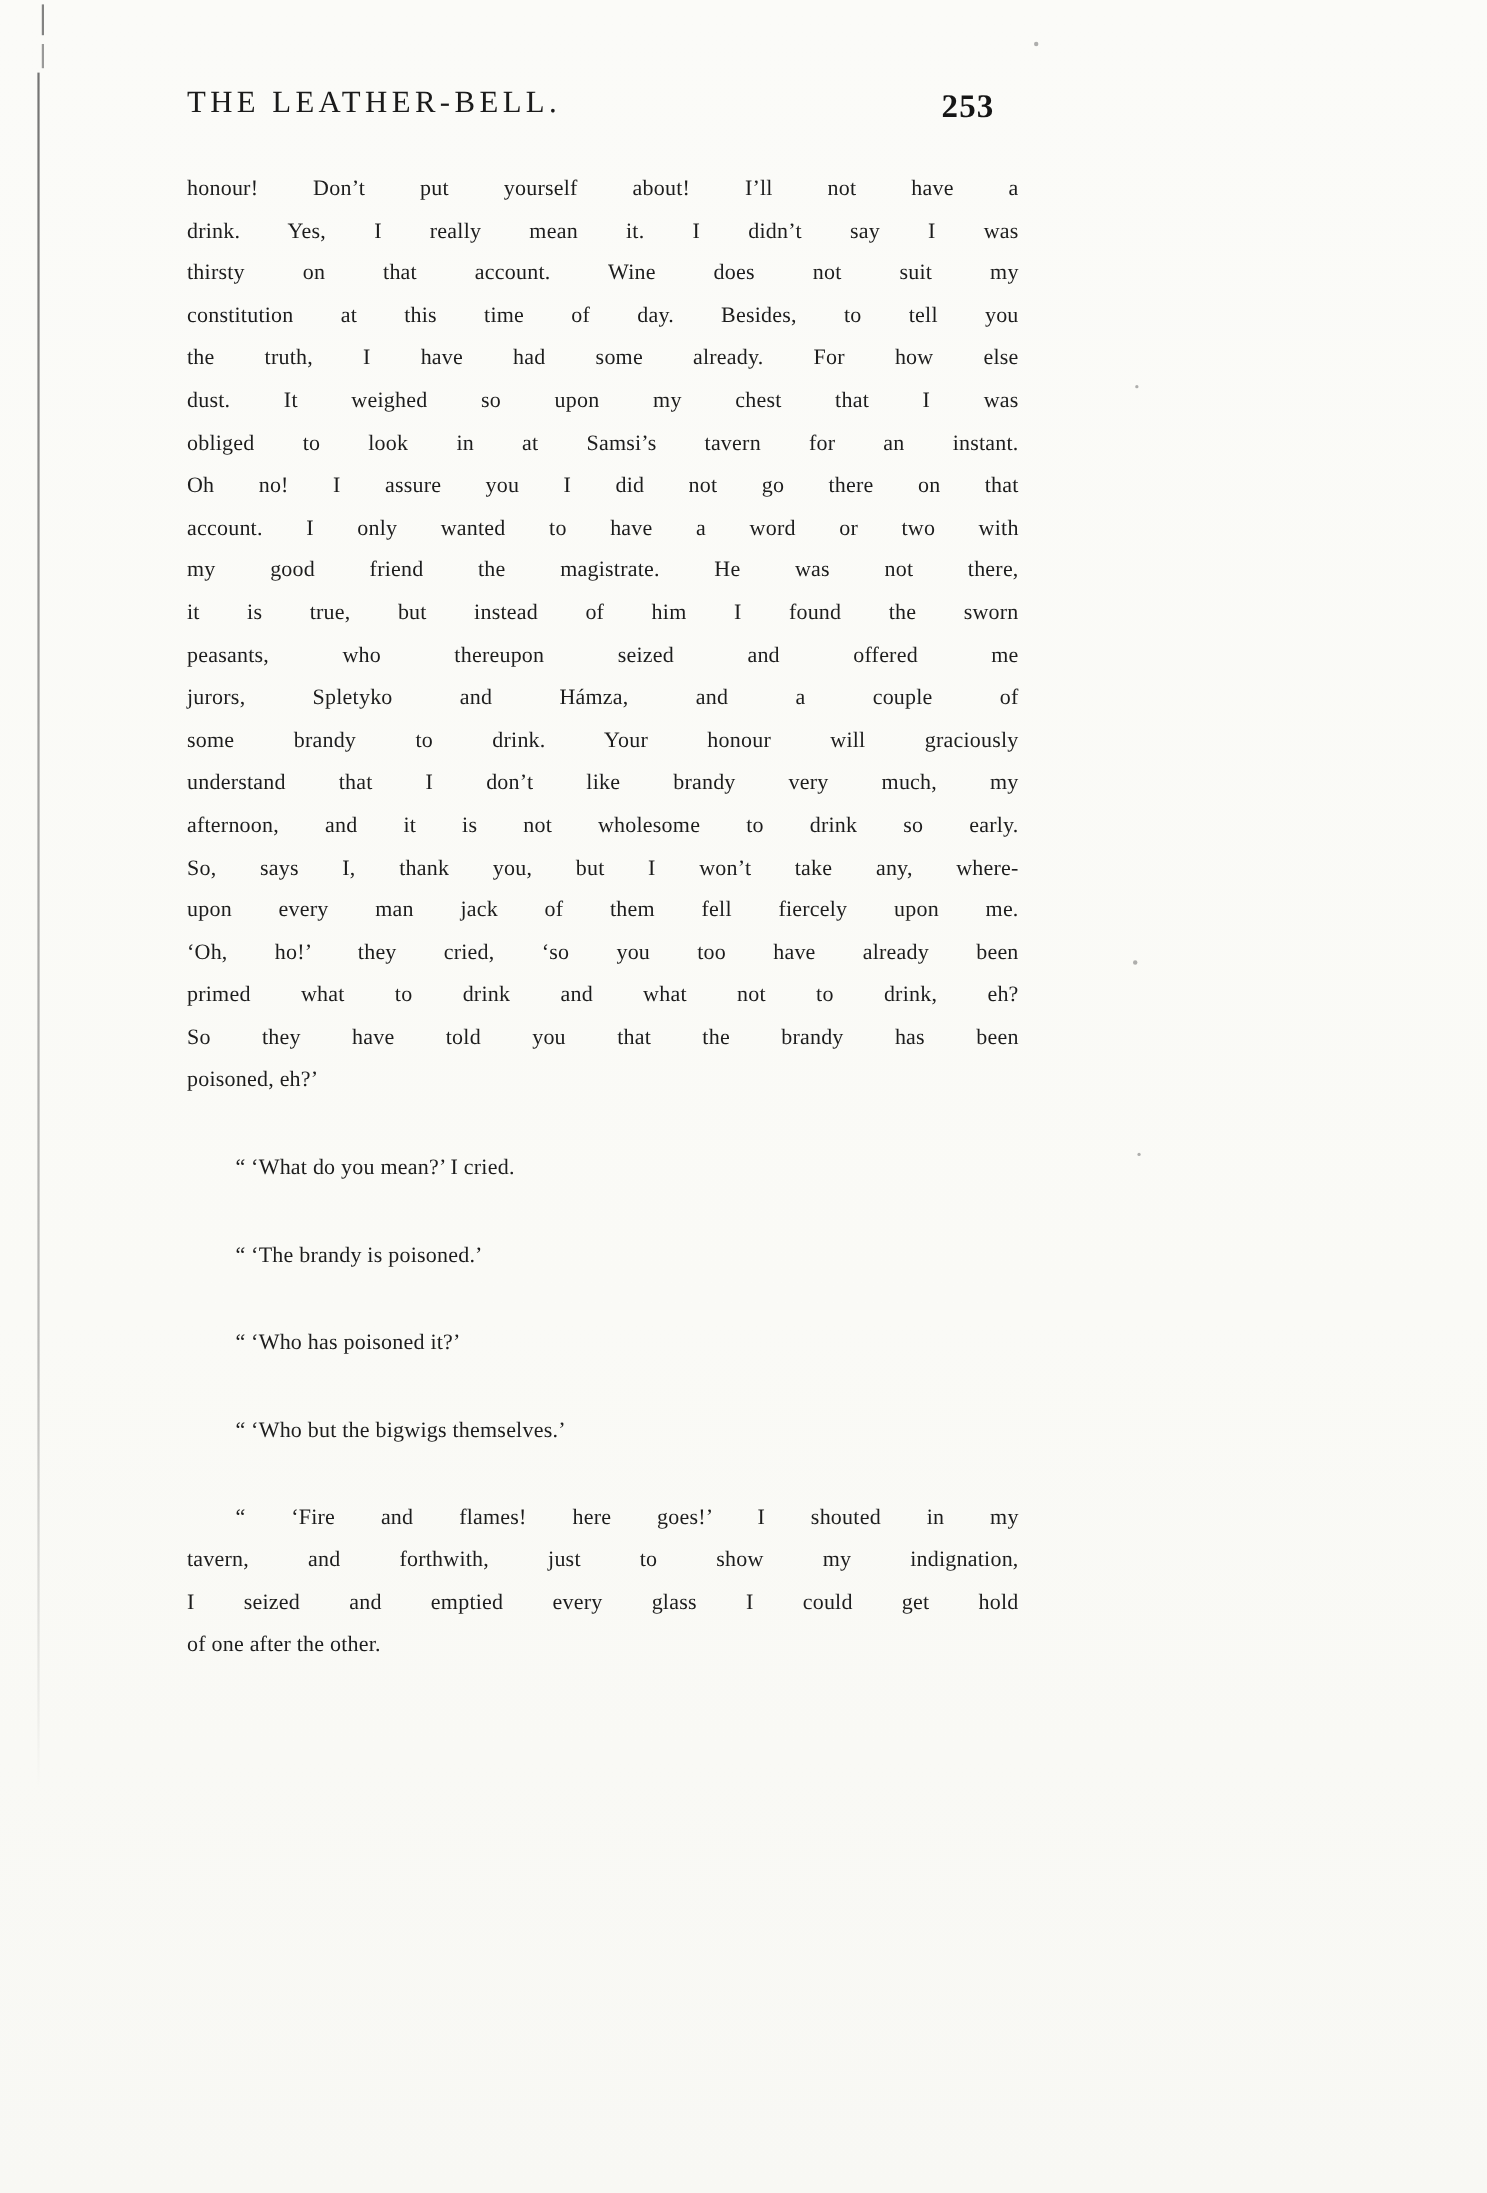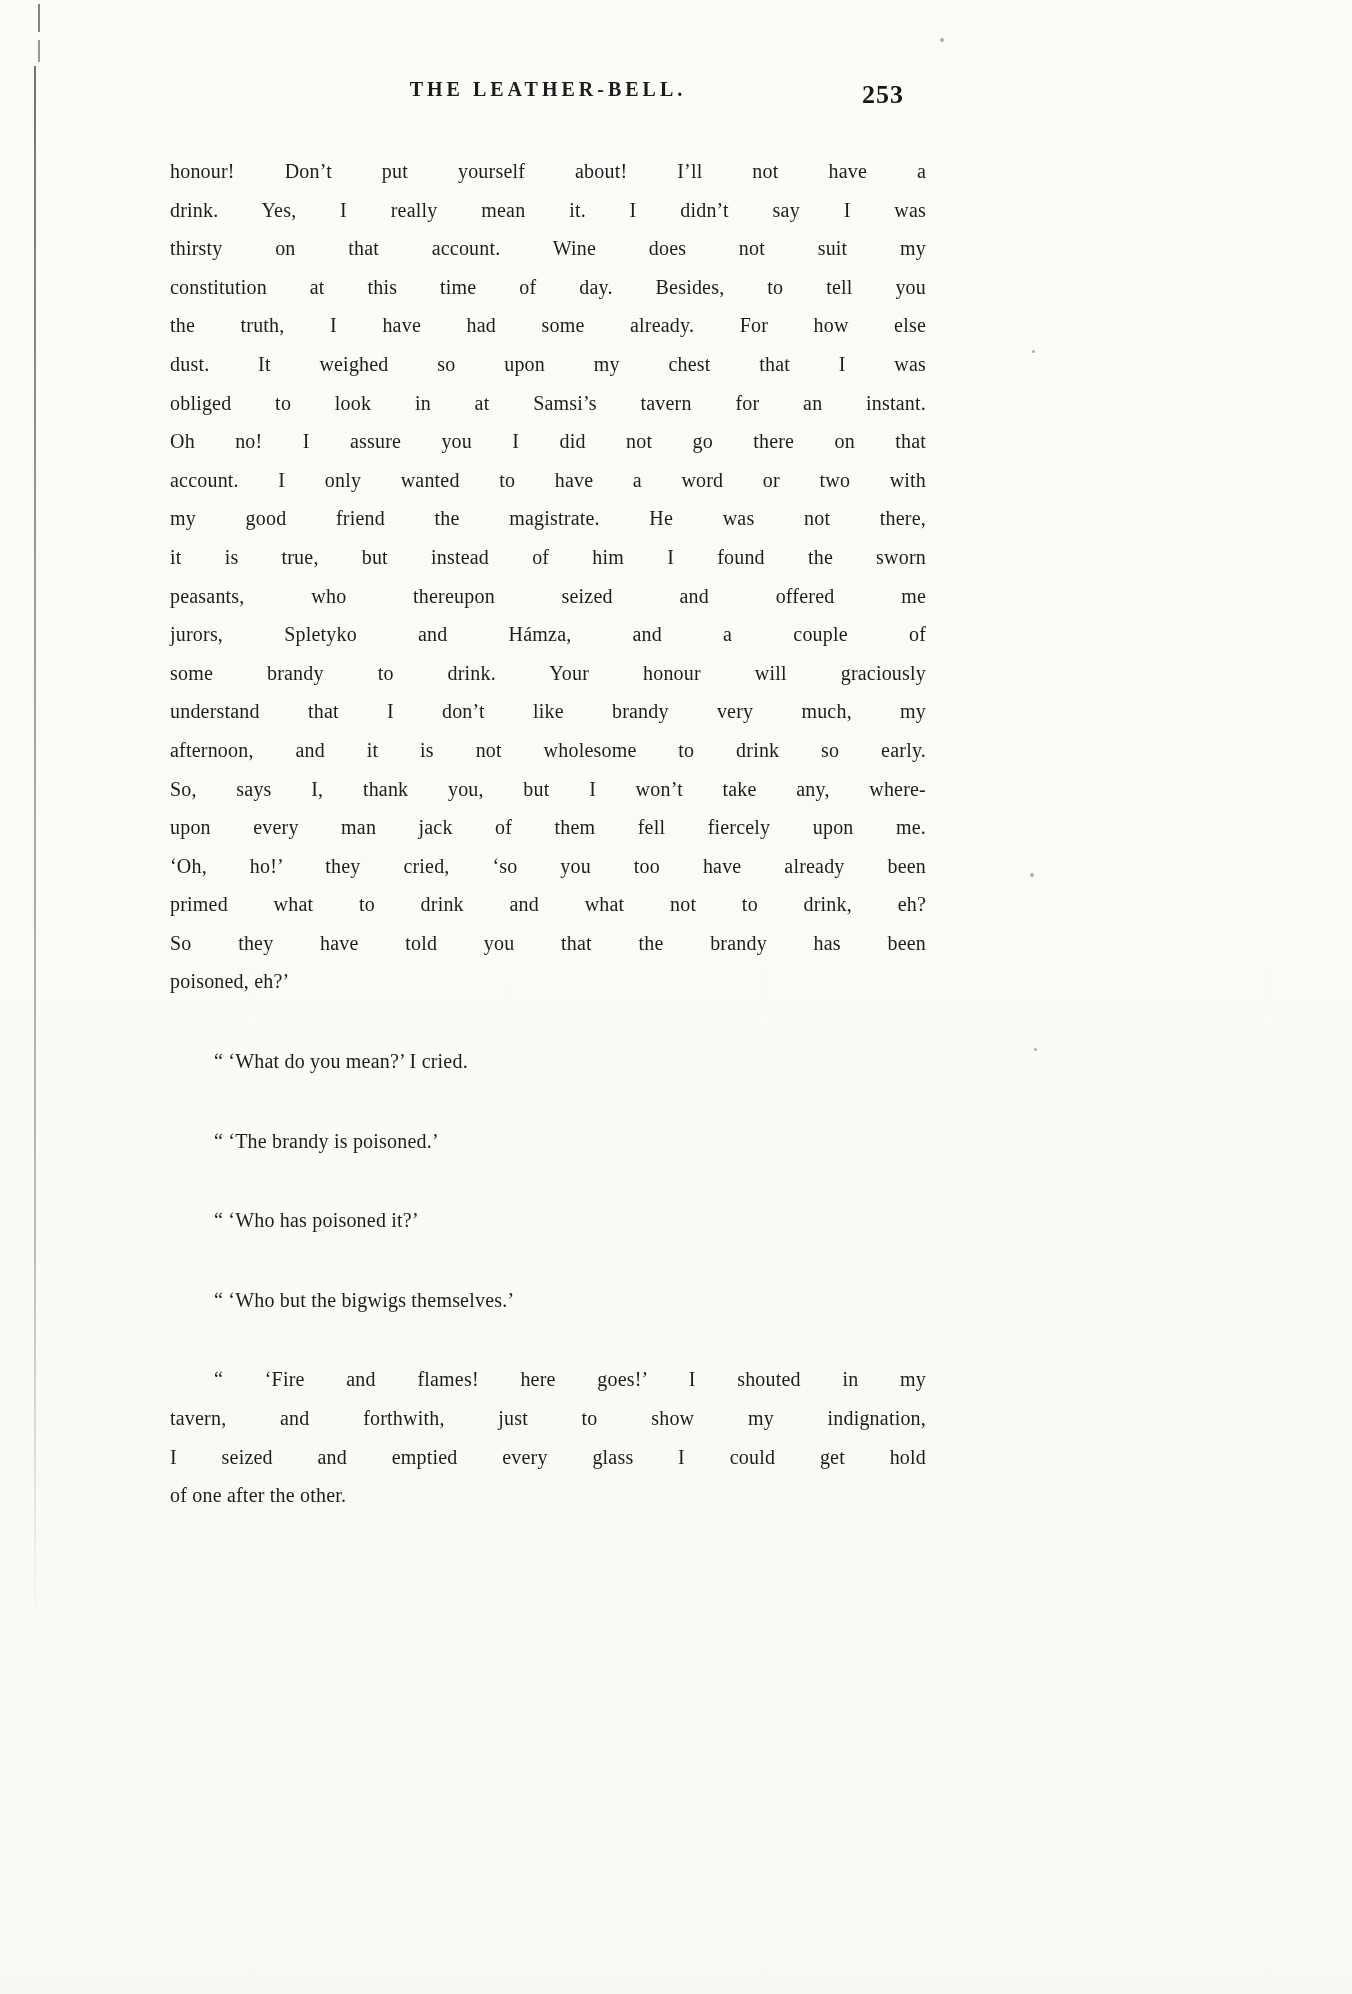--- a/index.html
+++ b/index.html
@@ -66,31 +66,31 @@
     left: 170px;
     top: 78px;
     width: 756px;
   }
   .header {
     position: relative;
     height: 40px;
     margin-bottom: 34px;
   }
   .title {
-    text-align: center;
-    font-size: 20px;
-    font-weight: 700;
+    text-align: left;
+    font-size: 28px;
+    font-weight: 400;
     letter-spacing: 4px;
     color: #1b1b1b;
   }
   .page-number {
     position: absolute;
     right: 22px;
     top: 2px;
-    font-size: 26px;
+    font-size: 30px;
     font-weight: 700;
     letter-spacing: 1px;
     color: #161616;
   }
   .paragraph {
     margin: 0;
   }
   .line {
     font-size: 20px;
     line-height: 38.6px;

